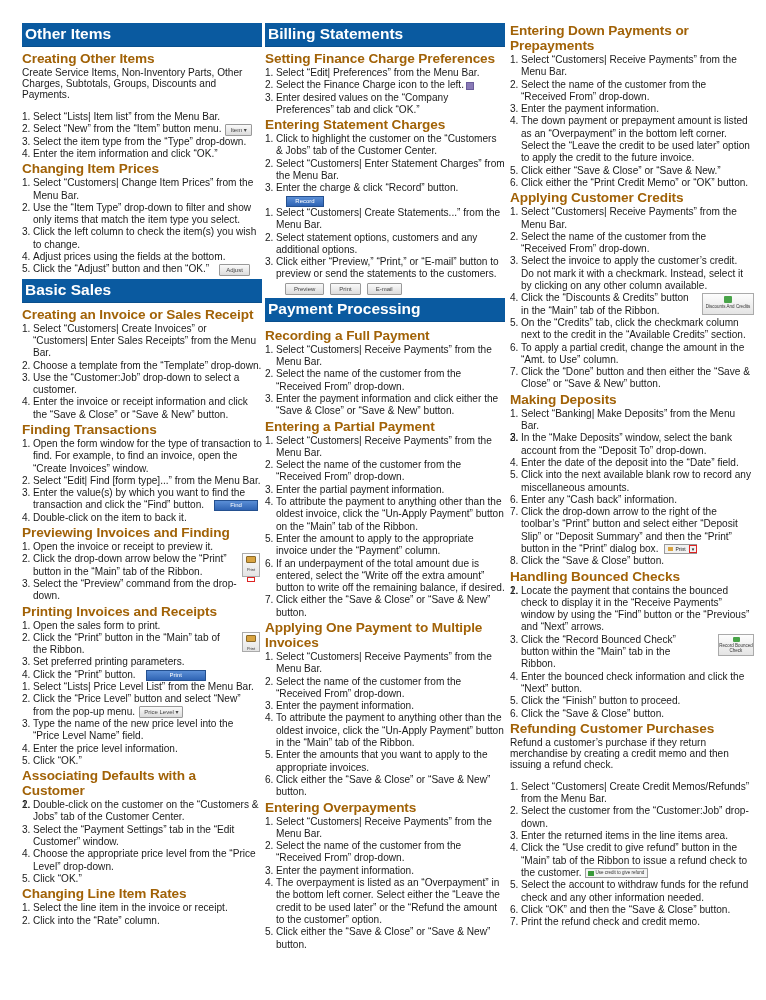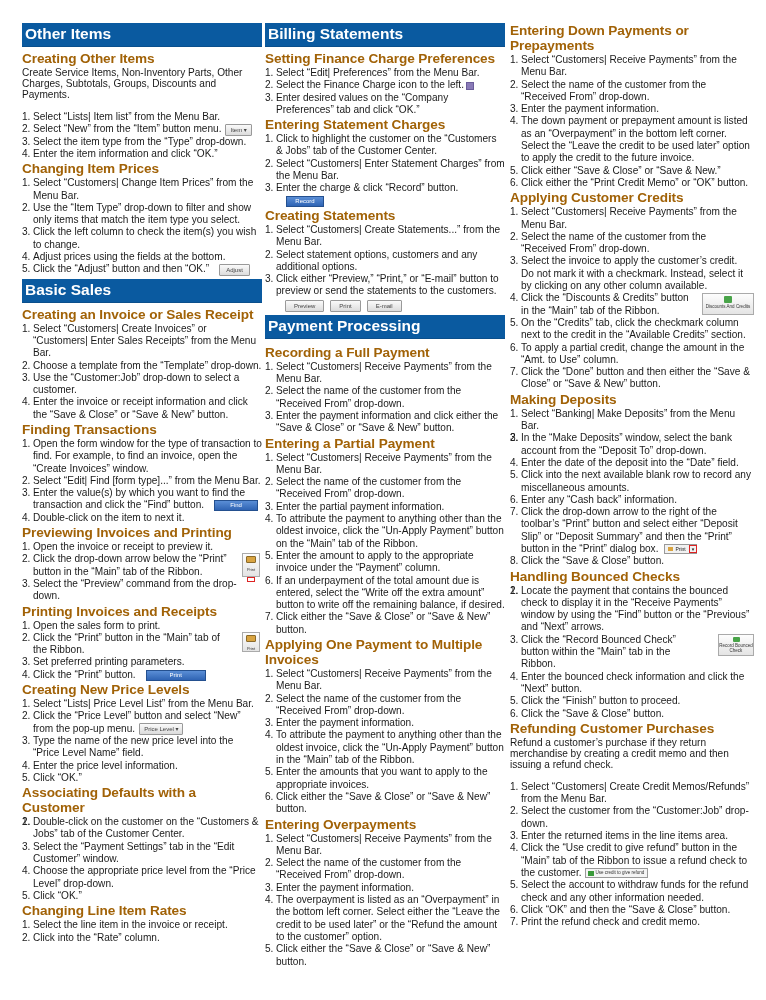--- a/index.html
+++ b/index.html
@@ -92,44 +92,43 @@
     <li><span class="num">2.</span><span>Choose a template from the “Template” drop-down.</span></li>
     <li><span class="num">3.</span><span>Use the “Customer:Job” drop-down to select a customer.</span></li>
     <li><span class="num">4.</span><span>Enter the invoice or receipt information and click the “Save &amp; Close” or “Save &amp; New” button.</span></li>
   </ol>
 
   <div class="sub-h">Finding Transactions</div>
   <ol class="steps">
     <li><span class="num">1.</span><span>Open the form window for the type of transaction to find. For example, to find an invoice, open the “Create Invoices” window.</span></li>
     <li><span class="num">2.</span><span>Select “Edit| Find [form type]...” from the Menu Bar.</span></li>
     <li><span class="num">3.</span><span>Enter the value(s) by which you want to find the transaction and click the “Find” button.</span><span class="blue-btn">Find</span></li>
-    <li><span class="num">4.</span><span>Double-click on the item to next it.</span></li>
-  </ol>
-
-  <div class="sub-h">Previewing Invoices and Printing</div>
+    <li><span class="num">4.</span><span>Double-click on the item to back it.</span></li>
+  </ol>
+
+  <div class="sub-h">Previewing Invoices and Finding</div>
   <ol class="steps">
     <li><span class="num">1.</span><span>Open the invoice or receipt to preview it.</span></li>
     <li style="padding-right:22px"><span class="num">2.</span><span>Click the drop-down arrow below the “Print” button in the “Main” tab of the Ribbon.</span>
       <span class="icon-box" style="top:0;height:24px"><span class="printer"></span><span>Print</span><span class="red-box"></span></span>
     </li>
     <li><span class="num">3.</span><span>Select the “Preview” command from the drop-down.</span></li>
   </ol>
 
   <div class="sub-h">Printing Invoices and Receipts</div>
   <ol class="steps">
     <li><span class="num">1.</span><span>Open the sales form to print.</span></li>
     <li style="padding-right:26px"><span class="num">2.</span><span>Click the “Print” button in the “Main” tab of the Ribbon.</span>
       <span class="icon-box" style="top:0"><span class="printer"></span><span>Print</span></span>
     </li>
     <li><span class="num">3.</span><span>Set preferred printing parameters.</span></li>
     <li><span class="num">4.</span><span>Click the “Print” button.</span><span class="blue-btn" style="min-width:60px">Print</span></li>
   </ol>
 
 
-  <div class="sub-h">Creating New Price Levels</div>
   <ol class="steps">
     <li><span class="num">1.</span><span>Select “Lists| Price Level List” from the Menu Bar.</span></li>
     <li><span class="num">2.</span><span>Click the “Price Level” button and select “New” from the pop-up menu.</span><span class="inline-btn">Price Level ▾</span></li>
     <li><span class="num">3.</span><span>Type the name of the new price level into the “Price Level Name” field.</span></li>
     <li><span class="num">4.</span><span>Enter the price level information.</span></li>
     <li><span class="num">5.</span><span>Click “OK.”</span></li>
   </ol>
 
   <div class="sub-h">Associating Defaults with a Customer</div>
   <ol class="steps">
@@ -159,21 +158,20 @@
     <li><span class="num">3.</span><span>Enter desired values on the “Company Preferences” tab and click “OK.”</span></li>
   </ol>
 
   <div class="sub-h">Entering Statement Charges</div>
   <ol class="steps">
     <li><span class="num">1.</span><span>Click to highlight the customer on the “Customers &amp; Jobs” tab of the Customer Center.</span></li>
     <li><span class="num">2.</span><span>Select “Customers| Enter Statement Charges” from the Menu Bar.</span></li>
     <li><span class="num">3.</span><span>Enter the charge &amp; click “Record” button.</span><span class="blue-btn" style="min-width:38px;padding:0 6px">Record</span></li>
   </ol>
 
-  <div class="sub-h">Creating Statements</div>
   <ol class="steps">
     <li><span class="num">1.</span><span>Select “Customers| Create Statements...” from the Menu Bar.</span></li>
     <li><span class="num">2.</span><span>Select statement options, customers and any additional options.</span></li>
     <li><span class="num">3.</span><span>Click either “Preview,” “Print,” or “E-mail” button to preview or send the statements to the customers.</span></li>
   </ol>
   <div class="btn-row">
     <span class="inline-btn">Preview</span>
     <span class="inline-btn">Print</span>
     <span class="inline-btn">E-mail</span>
   </div>

